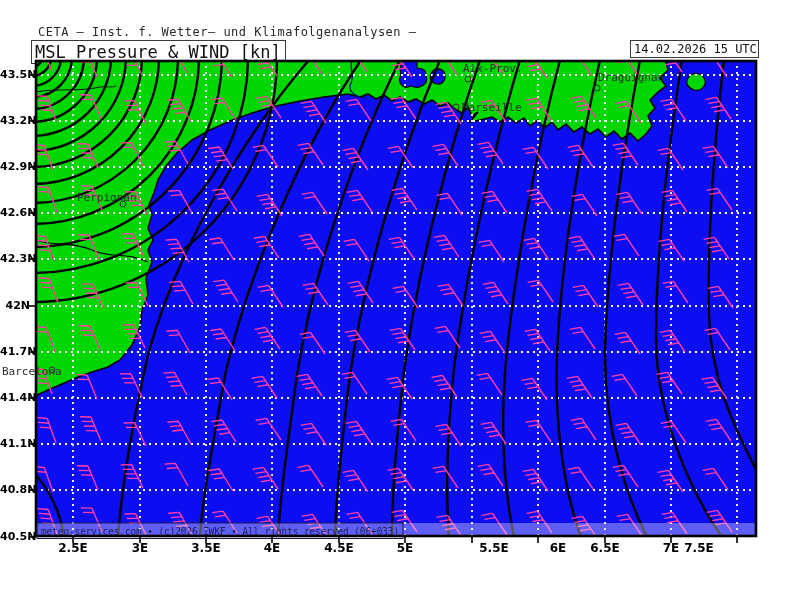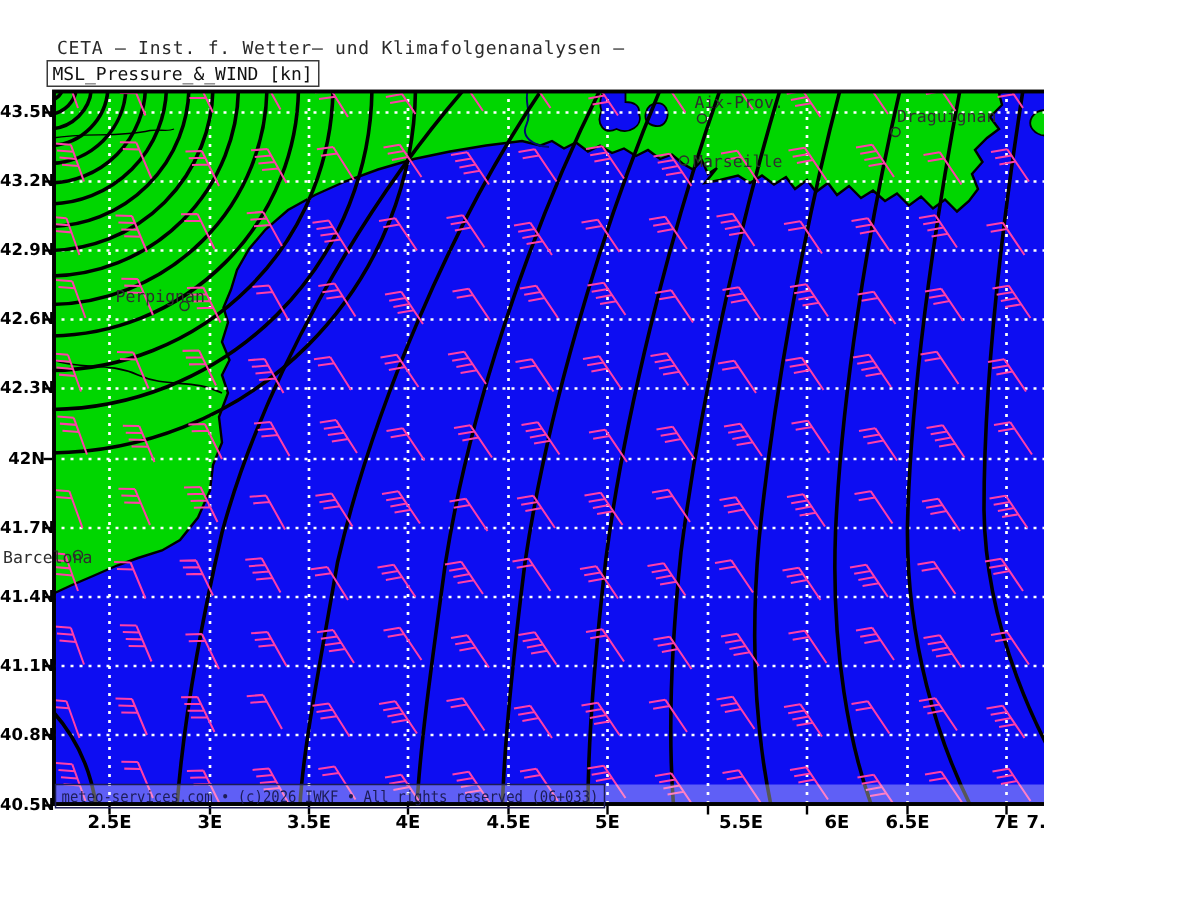--- a/index.html
+++ b/index.html
@@ -1,37 +1,38 @@
 <!DOCTYPE html>
 <html><head>
 <meta charset="utf-8">
 <style>
   html,body{margin:0;padding:0;background:#fff;}
-  #page{position:relative;width:696px;height:600px;background:#fff;overflow:hidden;
+  #page{position:relative;width:800px;height:600px;background:#fff;overflow:hidden;
         font-family:"DejaVu Sans Mono",monospace;}
   .hdr{position:absolute;left:38px;top:25px;font-size:12px;letter-spacing:.5px;color:#2a2a2a;white-space:pre;}
-  .titlebox{position:absolute;left:31px;top:40px;font-size:12px;color:#111;
+  .titlebox{position:absolute;left:31px;top:40px;font-size:17px;color:#111;
             border:1px solid #3a3a3a;padding:1px 4px 1px 3px;background:#fff;white-space:pre;}
   .datebox{position:absolute;left:630px;top:40px;width:121px;font-size:12px;color:#111;
            border:1px solid #3a3a3a;padding:1px 3px;text-align:right;background:#fff;white-space:pre;}
   .lat{position:absolute;left:0;width:30px;text-align:right;font-family:"DejaVu Sans",sans-serif;
        font-weight:bold;font-size:11px;color:#000;}
   .lon{position:absolute;top:541px;width:44px;text-align:center;font-family:"DejaVu Sans",sans-serif;
        font-weight:bold;font-size:12px;color:#000;}
   svg{position:absolute;left:0;top:0;}
   .citylabel{font-family:"DejaVu Sans Mono",monospace;font-size:11px;fill:#2e2e2e;}
   .copytext{font-family:"DejaVu Sans Mono",monospace;font-size:10.5px;fill:#1c1c55;}
 </style>
 </head>
 <body>
 
 <div id="page">
 
   <div class="hdr">CETA — Inst. f. Wetter— und Klimafolgenanalysen —</div>
   <div class="titlebox">MSL_Pressure_&amp;_WIND [kn]</div>
+  <div class="datebox">14.02.2026 15 UTC</div>
 
   <div class="lat" style="top:68px">43.5N</div>
   <div class="lat" style="top:114px">43.2N</div>
   <div class="lat" style="top:160px">42.9N</div>
   <div class="lat" style="top:206px">42.6N</div>
   <div class="lat" style="top:252px">42.3N</div>
   <div class="lat" style="top:299px">42N</div>
   <div class="lat" style="top:345px">41.7N</div>
   <div class="lat" style="top:391px">41.4N</div>
   <div class="lat" style="top:437px">41.1N</div>

